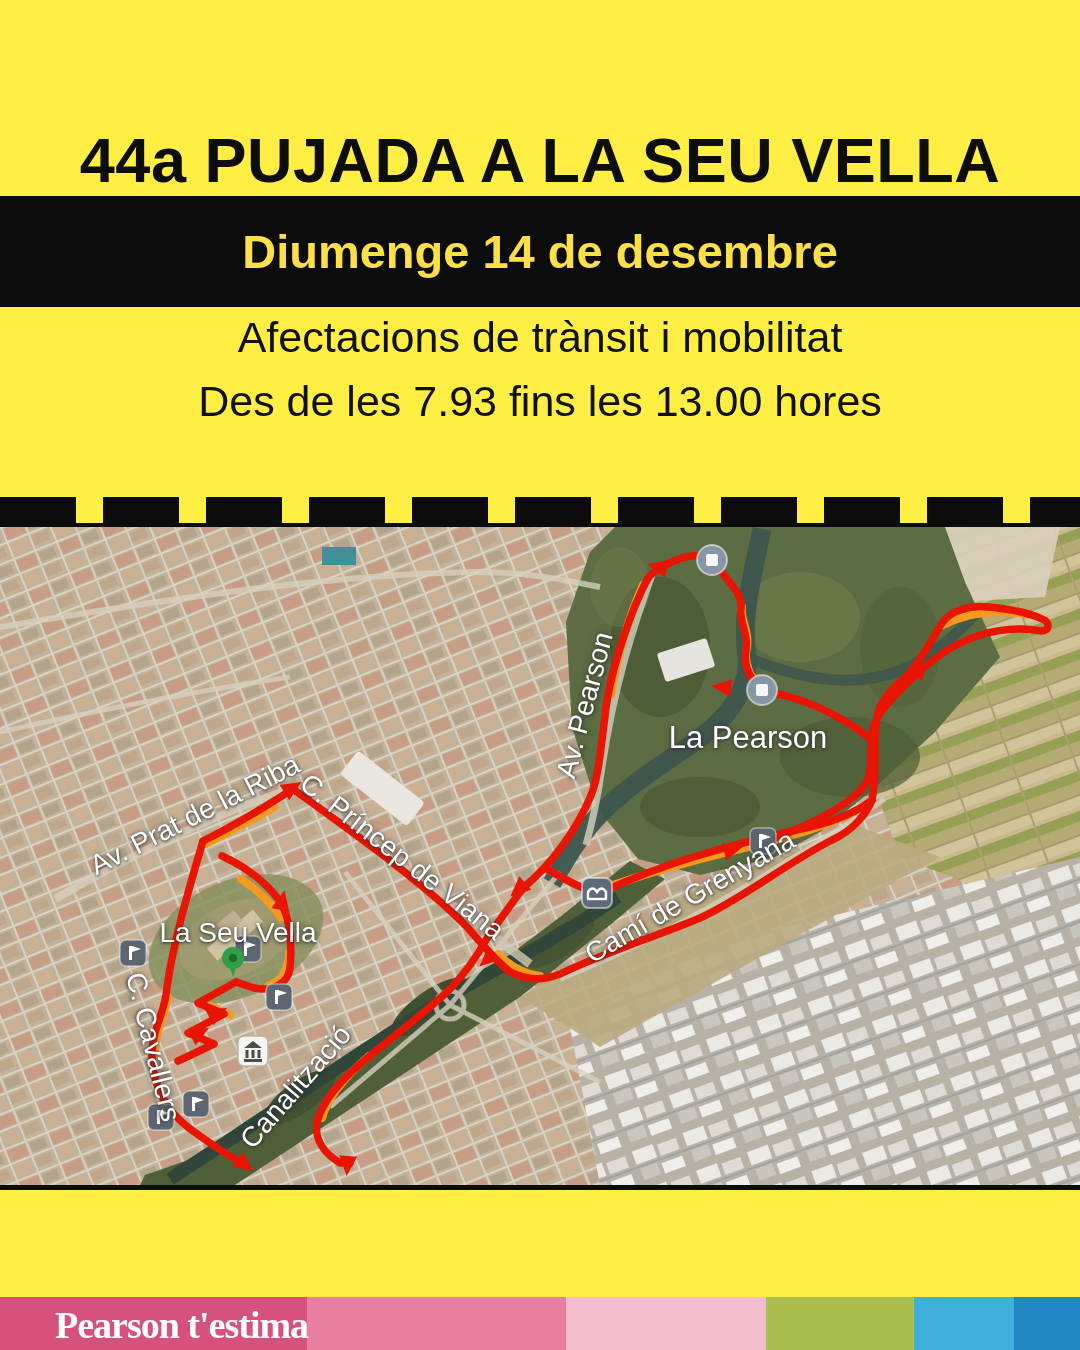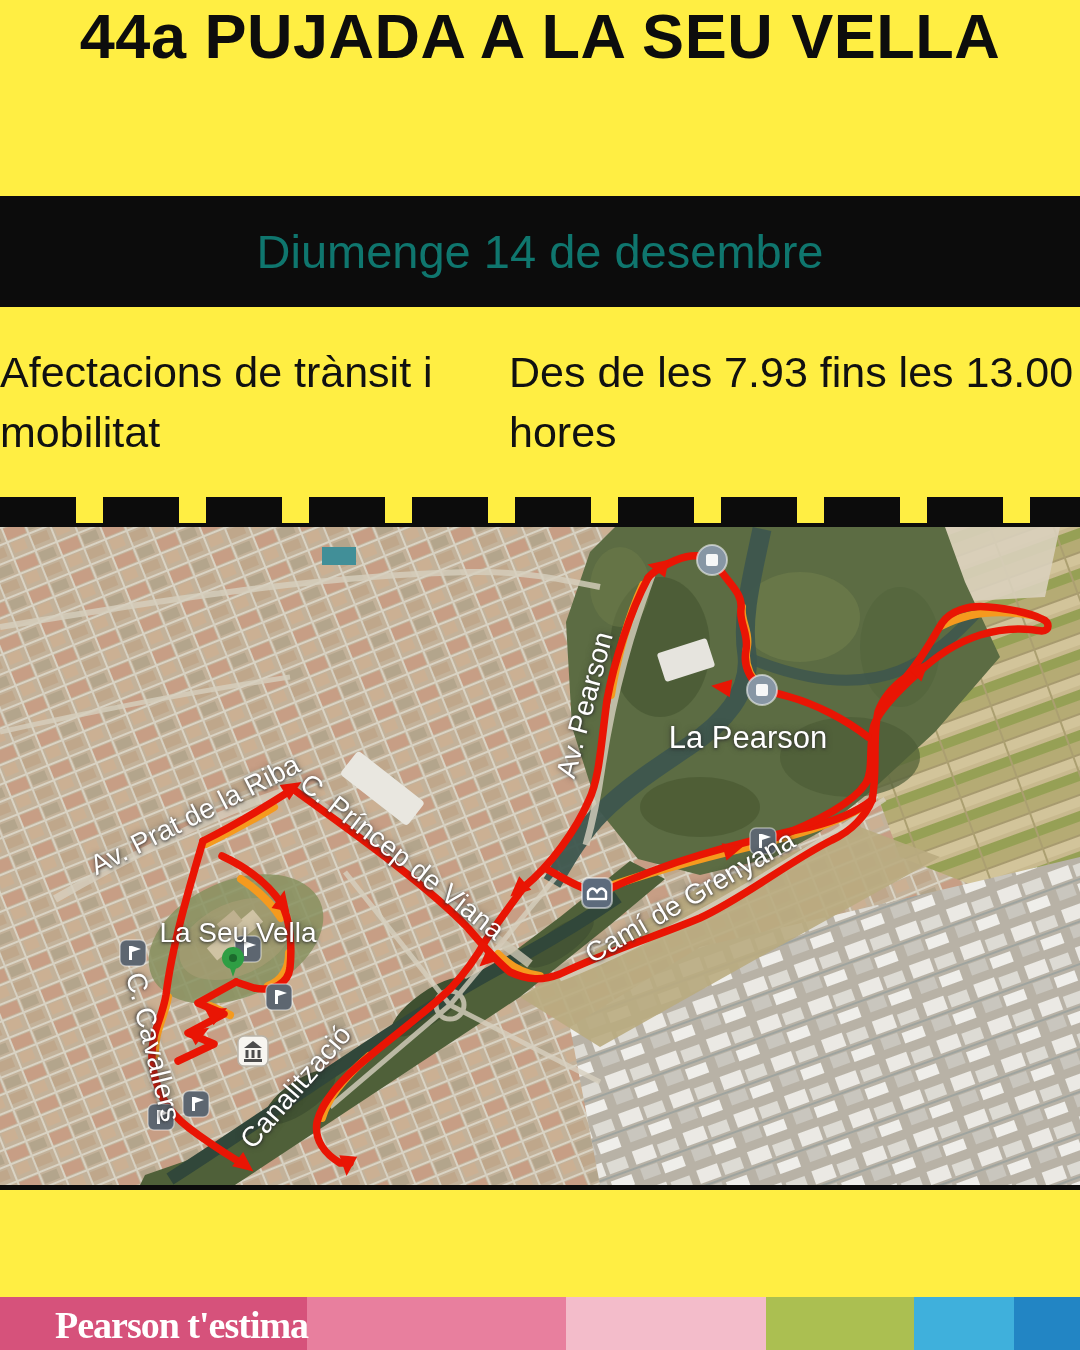--- a/index.html
+++ b/index.html
@@ -3,25 +3,25 @@
 <meta charset="utf-8">
 <style>
   html,body{margin:0;padding:0;background:#222;}
   .poster{
     position:relative;width:1080px;height:1350px;overflow:hidden;
     background:var(--yellow,#ffee43);
     font-family:"Liberation Sans","DejaVu Sans",sans-serif;
     -webkit-font-smoothing:antialiased;
   }
   
-  .title-block{position:absolute;left:0;top:0;width:1080px;height:196px;display:flex;align-items:flex-start;justify-content:center;}
+  .title-block{position:absolute;left:0;top:0;width:1080px;height:196px;display:flex;align-items:flex-end;justify-content:center;}
   .title-block h1{margin:0;font-size:63px;font-weight:bold;letter-spacing:.5px;color:#0d0d0d;white-space:nowrap;}
   .date-banner{position:absolute;left:0;top:196px;width:1080px;height:111px;background:var(--black,#0c0c0c);display:flex;align-items:center;justify-content:center;}
-  .date-banner span{font-size:47px;font-weight:normal;color:#0f766e;}
-  .info-block{position:absolute;left:0;top:307px;width:1080px;height:190px;display:flex;flex-direction:row;align-items:center;gap:4px;}
+  .date-banner span{font-size:47px;font-weight:bold;color:#fde047;}
+  .info-block{position:absolute;left:0;top:307px;width:1080px;height:190px;display:flex;flex-direction:column;align-items:center;gap:4px;}
   .info-block div{font-size:43px;color:#111;line-height:60px;}
   
   .separator{position:absolute;left:0;top:497px;width:1080px;height:26px;display:flex;overflow:hidden;}
   .separator .dash{background:var(--black,#0c0c0c);height:100%;flex:0 0 auto;}
   .separator-line{position:absolute;left:0;top:523px;width:1080px;height:4px;background:var(--black,#0c0c0c);}
   
   .map-wrap{position:absolute;left:0;top:527px;width:1080px;height:658px;overflow:hidden;background:#bfb097;}
   .map-wrap svg{position:absolute;left:0;top:0;}
   .map-labels{position:absolute;left:0;top:0;width:100%;height:100%;pointer-events:none;}
   .map-label{

